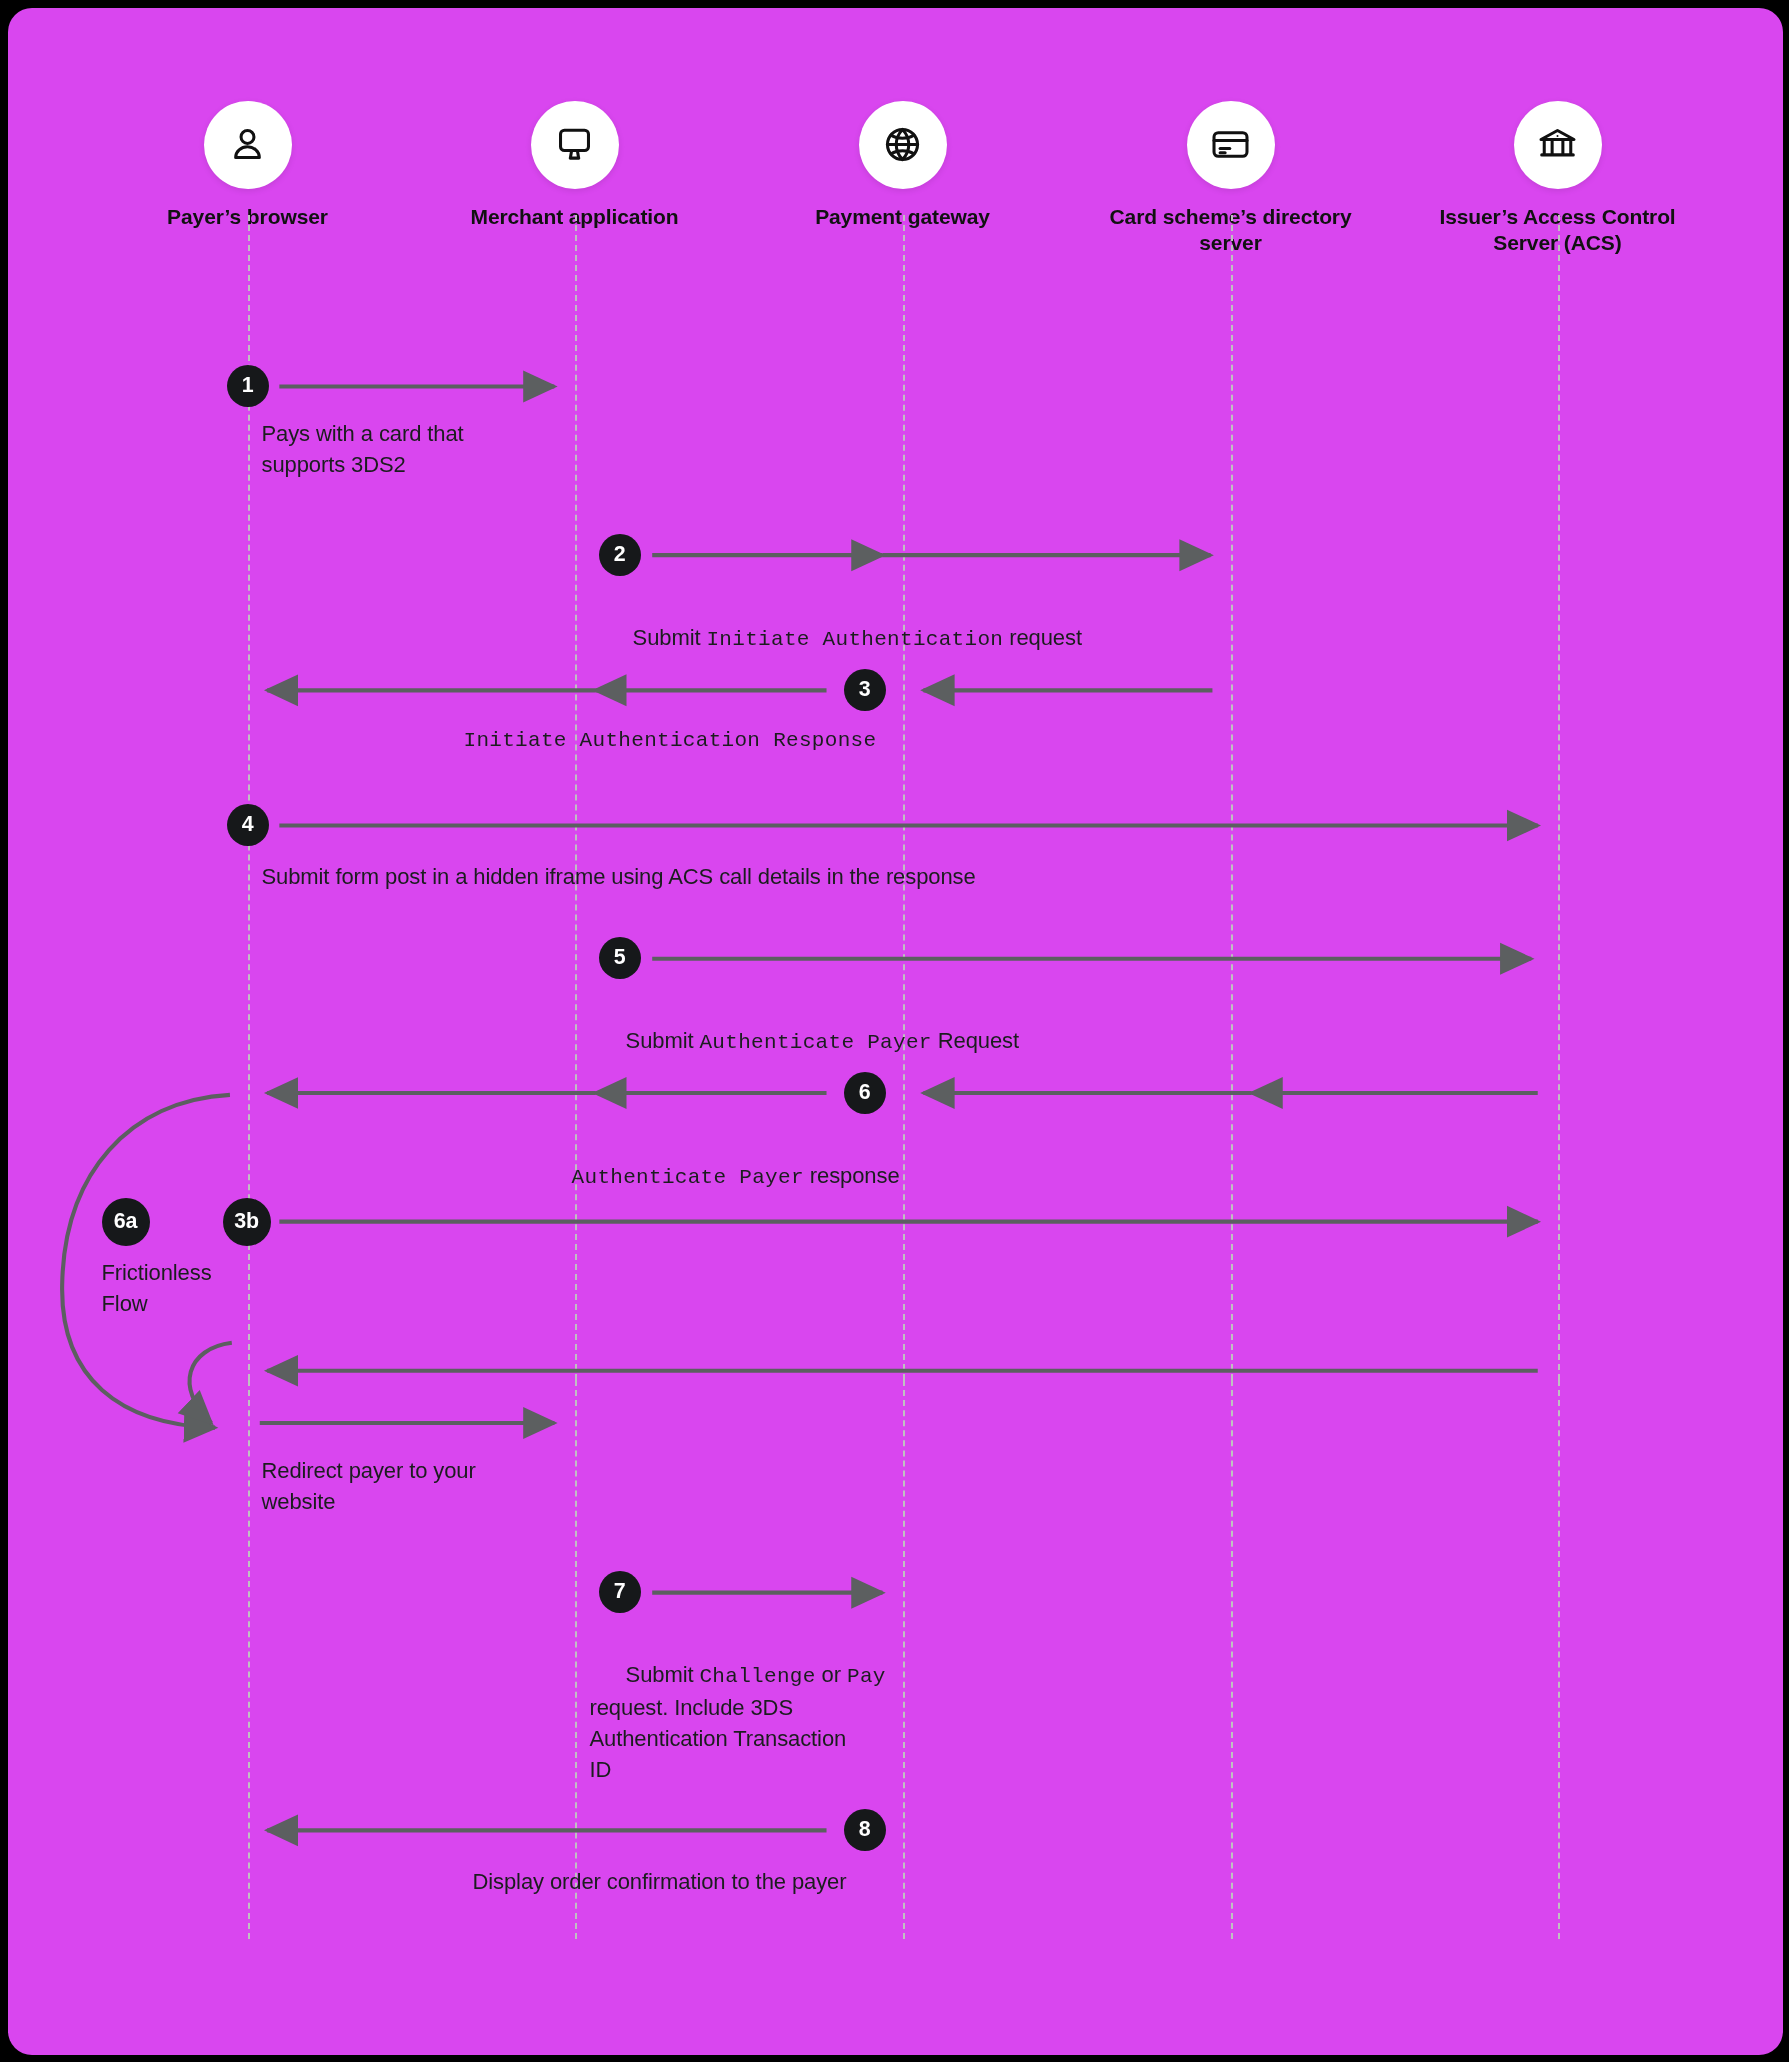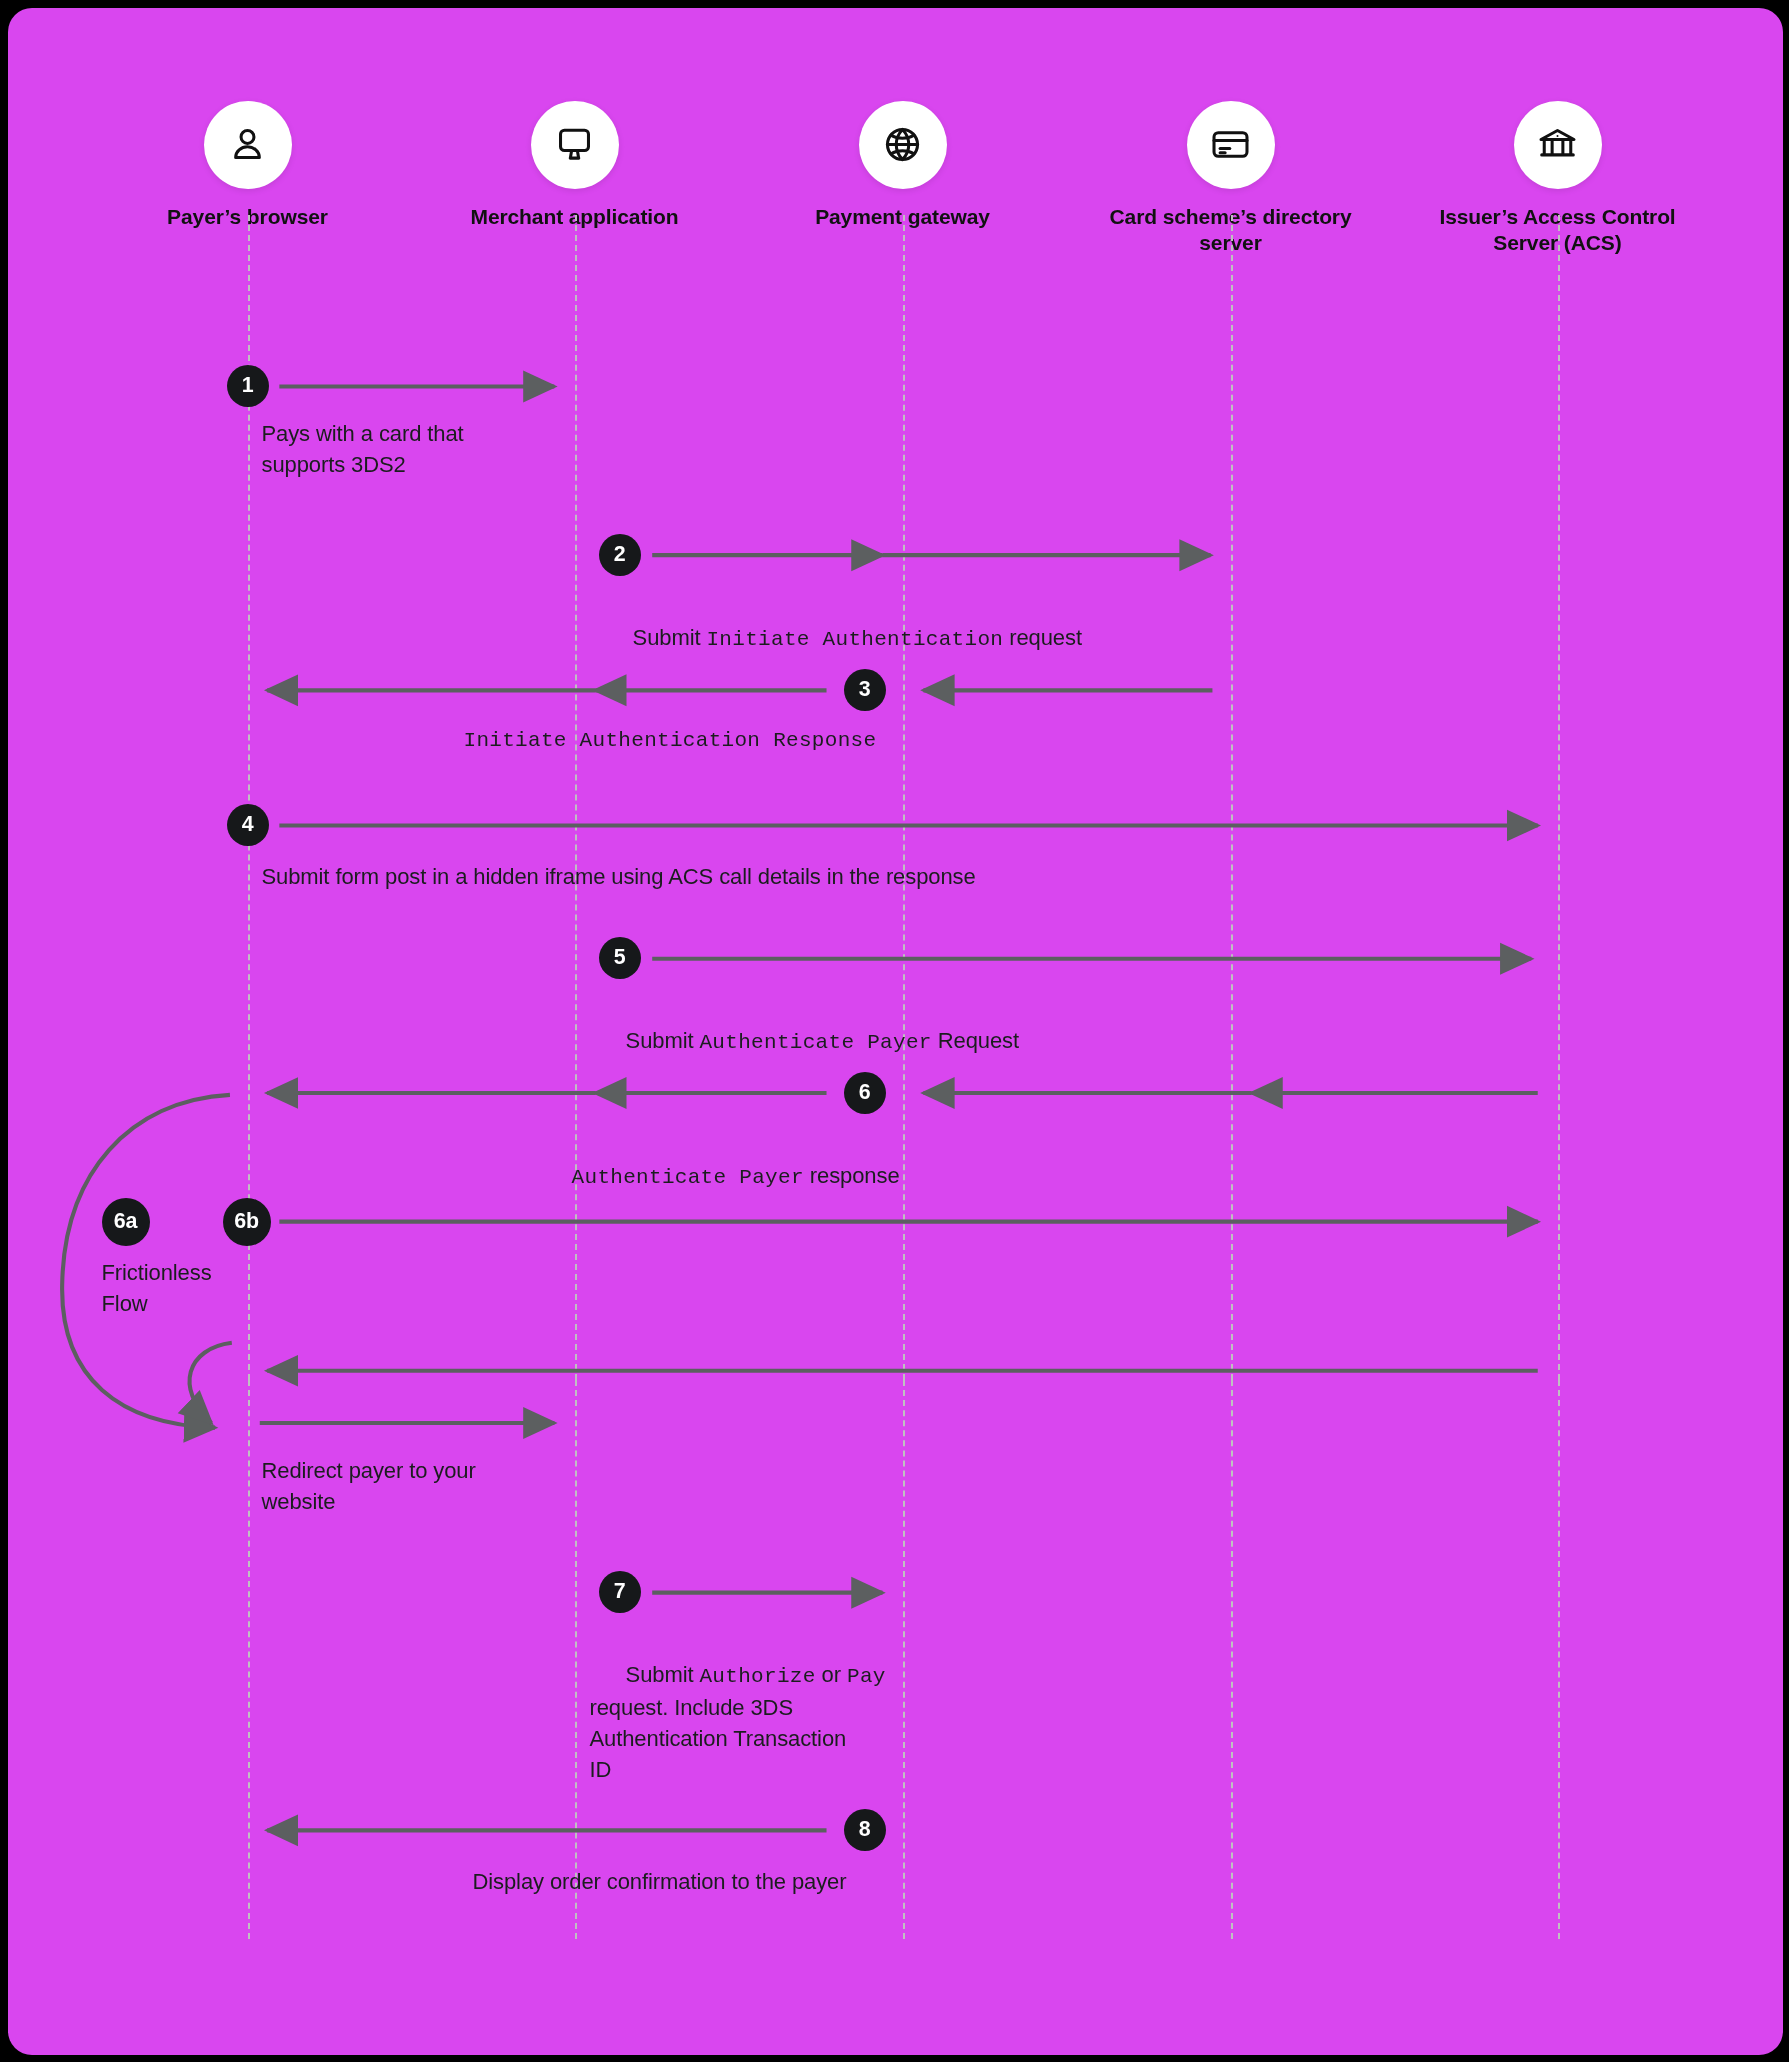--- a/index.html
+++ b/index.html
@@ -223,21 +223,21 @@
       </g>
     </svg>
 
     <div class="badge b1" style="left:219px;  top:357px;">1</div>
     <div class="badge b1" style="left:591px;  top:526px;">2</div>
     <div class="badge b1" style="left:836px;  top:661px;">3</div>
     <div class="badge b1" style="left:219px;  top:796px;">4</div>
     <div class="badge b1" style="left:591px;  top:929px;">5</div>
     <div class="badge b1" style="left:836px;  top:1064px;">6</div>
     <div class="badge b2" style="left:94px;  top:1190px;">6a</div>
-    <div class="badge b2" style="left:215px;  top:1190px;">6b</div>
+    <div class="badge b2" style="left:215px;  top:1190px;">3b</div>
     <div class="badge b1" style="left:591px;  top:1563px;">7</div>
     <div class="badge b1" style="left:836px;  top:1801px;">8</div>
 
     <div class="caption" style="left:254px; top:410px; width:280px;">Pays with a card that
 supports 3DS2</div>
 
     <div class="caption" style="left:589px; top:583px; width:653px;">
       <span>Submit </span><span class="mono">Initiate Authentication</span><span> request</span>
     </div>
 
@@ -254,21 +254,21 @@
     </div>
 
     <div class="caption" style="left:94px; top:1249px; width:131px;">Frictionless
 Flow</div>
 
 
     <div class="caption" style="left:254px; top:1447px; width:280px;">Redirect payer to your
 website</div>
 
     <div class="caption" style="left:582px; top:1620px; width:298px;">
-      <span>Submit </span><span class="mono">Authorize</span><span> or </span><span class="mono">Pay</span><span> request. Include 3DS
+      <span>Submit </span><span class="mono">Challenge</span><span> or </span><span class="mono">Pay</span><span> request. Include 3DS
 Authentication Transaction
 ID</span>
     </div>
 
     <div class="caption" style="left:465px; top:1858px; width:653px;">Display order confirmation to the payer</div>
 
   </div>
 </div>
 
 

